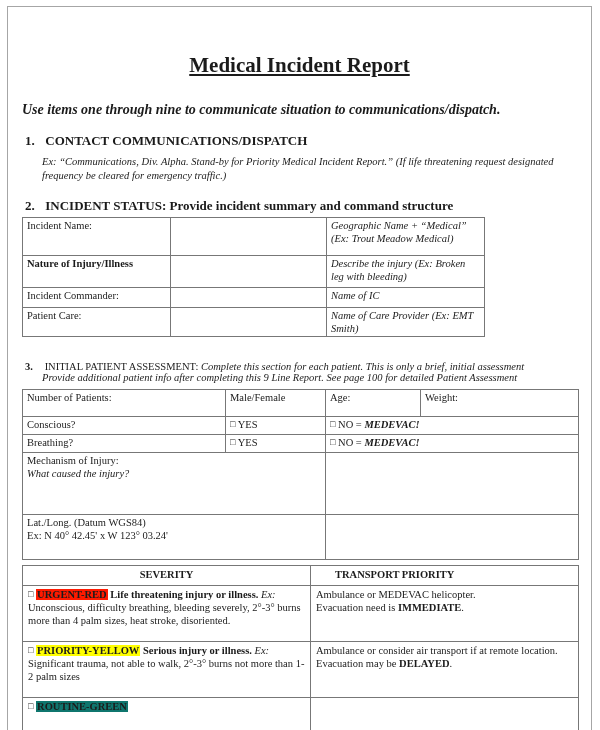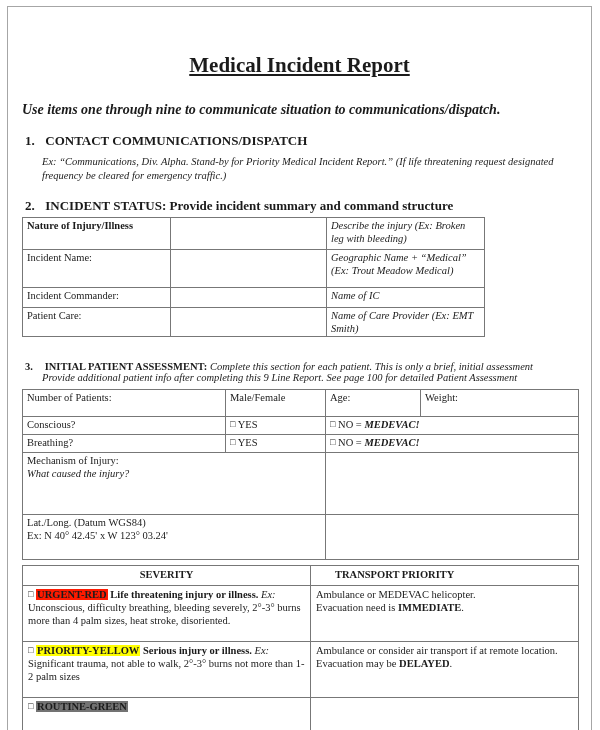--- a/index.html
+++ b/index.html
@@ -21,21 +21,21 @@
     margin:24px 0 0 0; font-size:14px; font-weight:bold; font-style:italic;
   }
   .sec-head { margin:15px 0 0 3px; font-size:13px; font-weight:bold; }
   .sec-head .num { display:inline-block; width:17px; }
   .sec1-body {
     margin:6px 0 0 20px; width:532px;
     font-size:10.5px; font-style:italic; line-height:1.32;
   }
   .s3line1 { margin:24px 0 0 3px; font-size:10.5px; }
   .s3line1 .num { display:inline-block; width:17px; font-weight:bold; }
-  .s3line1 .b { font-weight:bold; }
+  .s3line1 .b { font-weight:normal; }
   .s3line1 .i { font-style:italic; }
   .s3line2 { margin:0 0 0 20px; font-size:10.5px; font-style:italic; }
 
   table { border-collapse:collapse; table-layout:fixed; }
   td { border:1px solid #777; font-size:10.5px; vertical-align:top; padding:1px 4px; line-height:1.25; }
 
   .t2 { width:462px; margin-top:3px; }
   .t2 .hint { font-style:italic; }
   .bold { font-weight:bold; }
 
@@ -75,29 +75,29 @@
     <span>INCIDENT STATUS: Provide incident summary and command structure</span>
   </div>
 
   <table class="t2">
     <colgroup>
         <col style="width:148px">
         <col style="width:156px">
         <col style="width:158px">
       </colgroup>
     <tbody>
-        <tr style="height:32px">
+        <tr style="height:38px">
+      <td>Incident Name:</td>
+      <td></td>
+      <td class="hint">Geographic Name + “Medical” (Ex: Trout Meadow Medical)</td>
+    </tr>
+    <tr style="height:32px">
       <td class="bold">Nature of Injury/Illness</td>
       <td></td>
       <td class="hint">Describe the injury (Ex: Broken leg with bleeding)</td>
-    </tr>
-    <tr style="height:38px">
-      <td>Incident Name:</td>
-      <td></td>
-      <td class="hint">Geographic Name + “Medical” (Ex: Trout Meadow Medical)</td>
     </tr>
     <tr style="height:20px">
       <td>Incident Commander:</td>
       <td></td>
       <td class="hint">Name of IC</td>
     </tr>
     <tr style="height:23px">
       <td>Patient Care:</td>
       <td></td>
       <td class="hint">Name of Care Provider (Ex: EMT Smith)</td>
@@ -197,20 +197,20 @@
         <span class="ex">Ex:</span>
         <span>Significant trauma, not able to walk, 2°-3° burns not more than 1-2 palm sizes</span>
       </td>
       <td>
         <span>Ambulance or consider air transport if at remote location. Evacuation may be </span><span class="bold">DELAYED</span><span>.</span>
       </td>
     </tr>
     <tr style="height:40px">
       <td>
         <span class="cb">□</span>
-        <span class="tag" style="background-color: #737373;">ROUTINE-GREEN</span>
+        <span class="tag" style="background-color: #0f766e;">ROUTINE-GREEN</span>
       </td>
       <td></td>
     </tr>
   </tbody>
     </table>
 
 </div>
 
 </body></html>

